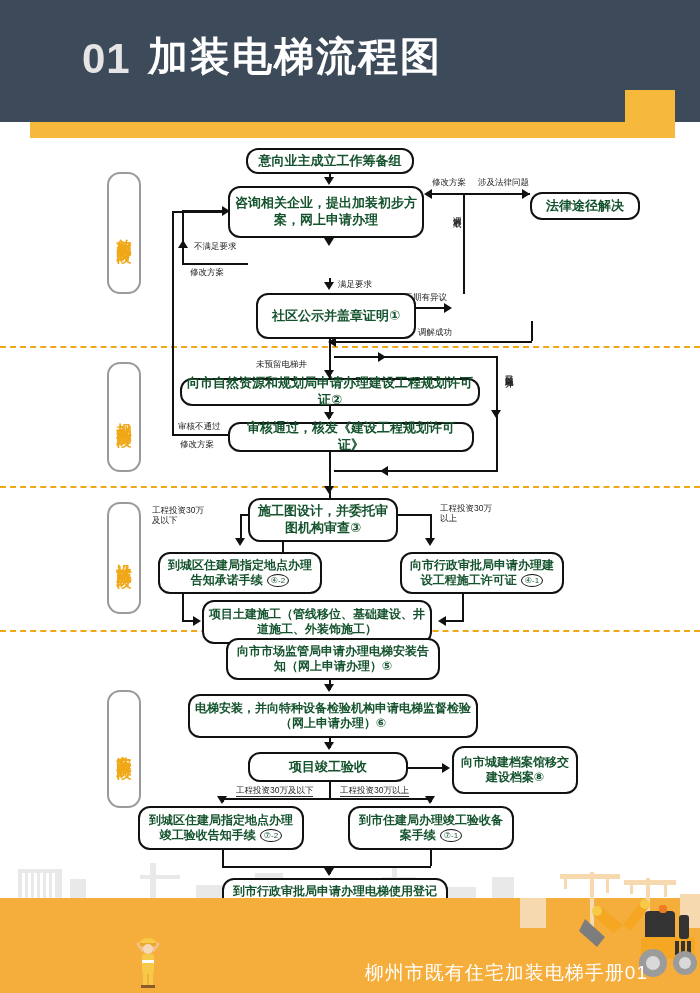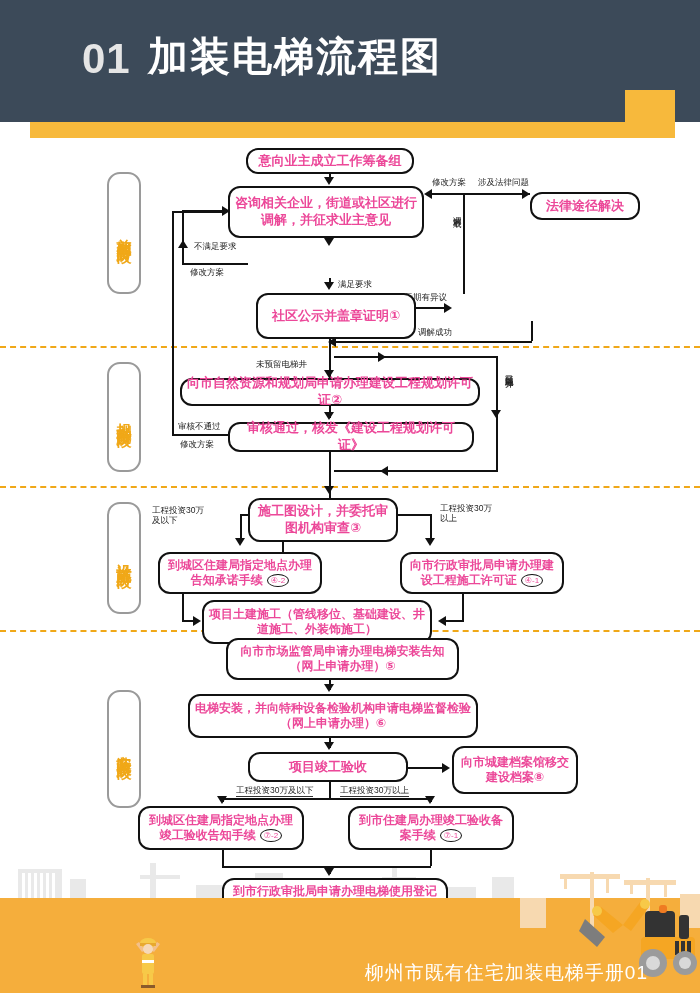--- a/index.html
+++ b/index.html
@@ -16,21 +16,21 @@
   .header-title{position:absolute;left:148px;top:32px;font-size:40px;font-weight:bold;color:#ffffff;letter-spacing:2px;line-height:1.2;}
   .hdr-yellow-tab{position:absolute;left:625px;top:90px;width:50px;height:48px;background:#f7b93c;}
   .hdr-yellow-bar{position:absolute;left:30px;top:122px;width:645px;height:16px;background:#f7b93c;}
 
   
   .canvas{position:absolute;left:0;top:138px;width:700px;height:760px;}
 
   
   .bx{position:absolute;box-sizing:border-box;border:2.2px solid #111;border-radius:12px;background:#fff;
       display:flex;align-items:center;justify-content:center;text-align:center;
-      font-weight:bold;color:#ec4899;line-height:1.28;padding:0 5px;z-index:6;}
+      font-weight:bold;color:#14532d;line-height:1.28;padding:0 5px;z-index:6;}
   .bx.s13{font-size:13px;}
   .bx.s12{font-size:12px;}
 
   
   .stage{position:absolute;box-sizing:border-box;border:2px solid #9a9a9a;border-radius:13px;background:#fff;
     display:flex;align-items:center;justify-content:center;z-index:6;}
   .stage span{writing-mode:vertical-rl;text-orientation:upright;font-size:15px;font-weight:bold;
     color:#f0a818;letter-spacing:2px;line-height:1.05;}
 
   
@@ -113,21 +113,21 @@
       </div>
     <div class="stage" style="left:107px;top:364px;width:34px;height:112px;">
       <span>设计施工阶段</span>
       </div>
     <div class="stage" style="left:107px;top:552px;width:34px;height:118px;">
       <span>安装验收阶段</span>
       </div>
 
     <div class="bx s13" style="left:246px;top:10px;width:168px;height:26px;">意向业主成立工作筹备组</div>
 
-    <div class="bx s13" style="left:228px;top:48px;width:196px;height:52px;">咨询相关企业，街道或社区进行调解，并征求业主意见</div>
+    <div class="bx s13" style="left:228px;top:48px;width:196px;height:52px;">咨询相关企业，提出加装初步方案，网上申请办理</div>
 
 
     <div class="bx s13" style="left:256px;top:155px;width:160px;height:46px;">社区公示并盖章证明①</div>
 
 
     <div class="bx s13" style="left:530px;top:54px;width:110px;height:28px;">法律途径解决</div>
 
     <div class="bx s13" style="left:180px;top:240px;width:300px;height:28px;">向市自然资源和规划局申请办理建设工程规划许可证②</div>
     <div class="bx s13" style="left:228px;top:284px;width:246px;height:30px;">审核通过，核发《建设工程规划许可证》</div>
 
@@ -136,21 +136,21 @@
     <div class="bx s12" style="left:158px;top:414px;width:164px;height:42px;">
       <span><span>到城区住建局指定地点办理告知承诺手续</span><span class="badge">④-2</span></span>
     </div>
 
     <div class="bx s12" style="left:372px;top:414px;width:164px;height:42px;margin-left:28px;">
       <span><span>向市行政审批局申请办理建设工程施工许可证</span><span class="badge">④-1</span></span>
     </div>
 
     <div class="bx s12" style="left:202px;top:442px;width:230px;height:44px;margin-top:20px;">项目土建施工（管线移位、基础建设、井道施工、外装饰施工）</div>
 
-    <div class="bx s12" style="left:226px;top:500px;width:233px;height:42px;">向市市场监管局申请办理电梯安装告知（网上申请办理）⑤</div>
+    <div class="bx s12" style="left:226px;top:500px;width:214px;height:42px;">向市市场监管局申请办理电梯安装告知（网上申请办理）⑤</div>
 
     <div class="bx s12" style="left:188px;top:556px;width:290px;height:44px;">电梯安装，并向特种设备检验机构申请电梯监督检验（网上申请办理）⑥</div>
 
     <div class="bx s13" style="left:248px;top:614px;width:160px;height:30px;">项目竣工验收</div>
 
     <div class="bx s12" style="left:452px;top:608px;width:126px;height:48px;">向市城建档案馆移交建设档案⑧</div>
 
     <div class="bx s12" style="left:138px;top:668px;width:166px;height:44px;">
       <span><span>到城区住建局指定地点办理竣工验收告知手续</span><span class="badge">⑦-2</span></span>
     </div>

